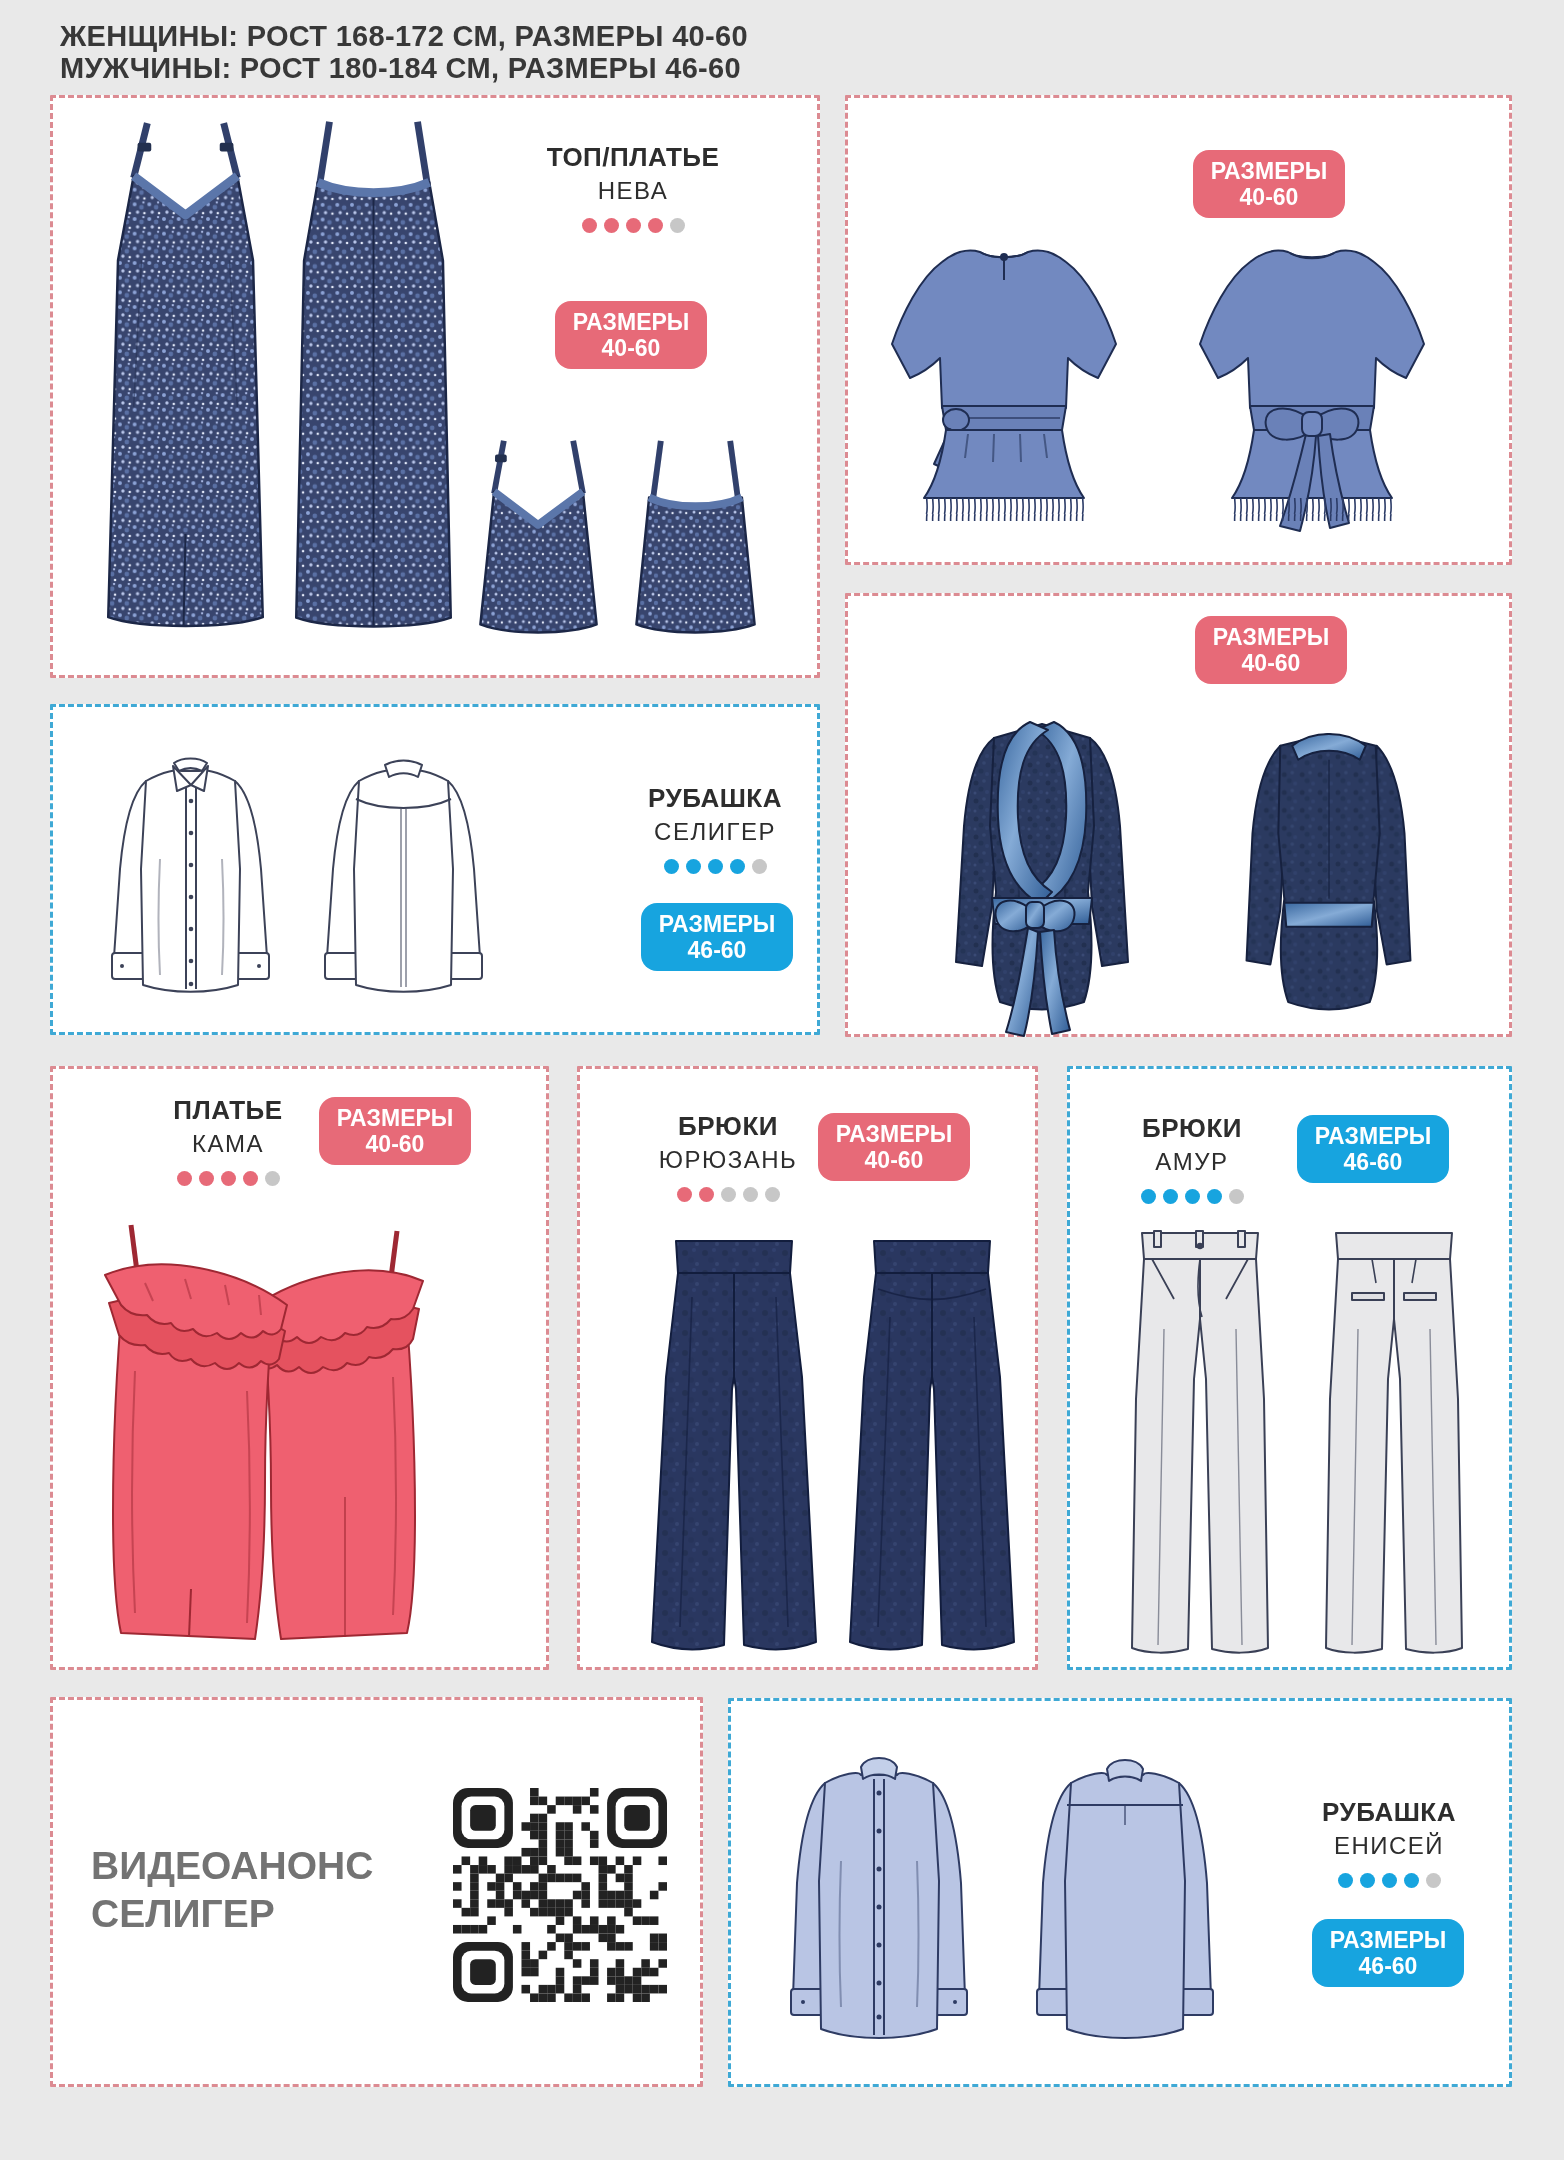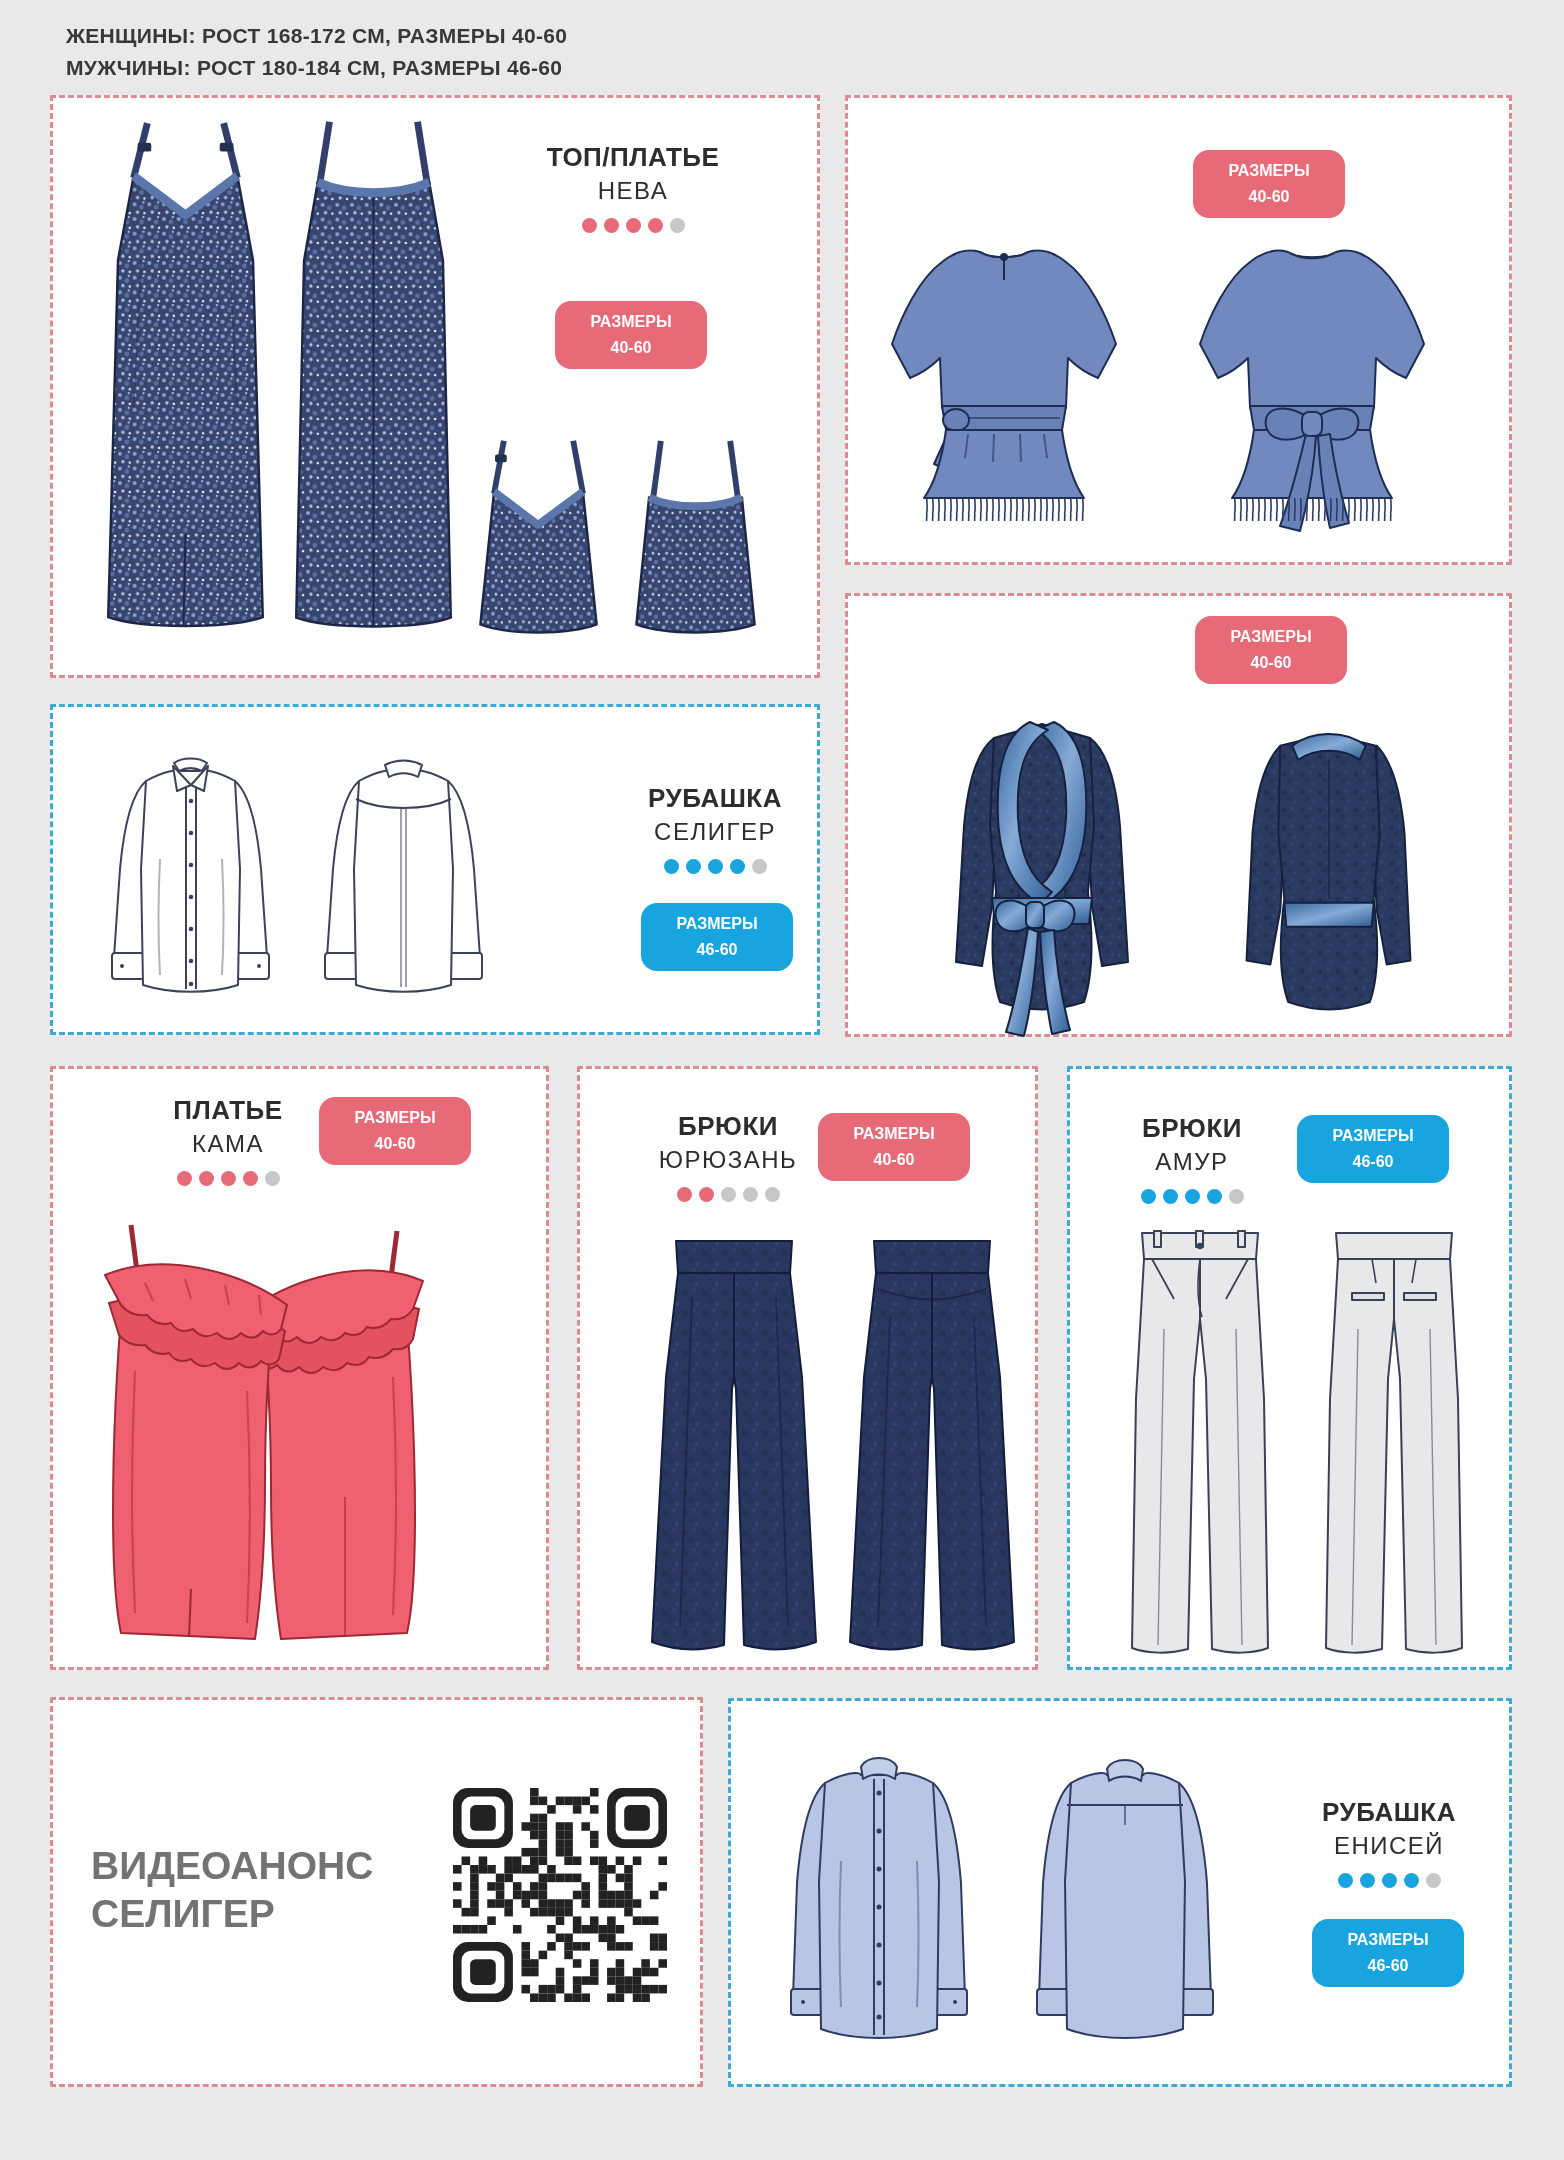--- a/index.html
+++ b/index.html
@@ -4,43 +4,43 @@
 <style>
   *{margin:0;padding:0;box-sizing:border-box}
   html,body{width:1564px;height:2160px}
   body{
     position:relative;
     background:var(--page-bg,#e9e9e9);
     font-family:"Liberation Sans",sans-serif;
     overflow:hidden;
   }
   .header{
-    position:absolute;left:66px;top:20px;
-    font-size:21px;font-weight:700;line-height:32px;
+    position:absolute;left:60px;top:20px;
+    font-size:29px;font-weight:700;line-height:32px;
     color:var(--text-dark,#383838);letter-spacing:.3px;
   }
   .card{
     position:absolute;
     background:var(--card-bg,#fff);
     border:3px dashed var(--women-border,#dc8b92);
     border-radius:1px;
     text-decoration:underline;
   }
   .card.men{border-color:var(--men-border,#3fa9d5)}
   .label-block{position:absolute;text-align:center}
   .cat{font-size:26px;font-weight:700;color:var(--title-dark,#2d2d2d);letter-spacing:.5px}
   .name{font-size:24px;color:var(--title-dark,#2d2d2d);letter-spacing:1.5px;margin-top:4px}
   .dots{display:flex;justify-content:center;gap:7px;margin-top:13px}
   .dot{width:15px;height:15px;border-radius:50%;background:var(--dot-off,#c7c7c7)}
   .card.women .dot.on{background:var(--women-accent,#e76a78)}
   .card.men .dot.on{background:var(--men-accent,#17a4df)}
   .badge{
     position:absolute;width:152px;
     color:#fff;text-align:center;font-weight:700;
-    font-size:16px;line-height:26px;
+    font-size:23px;line-height:26px;
     border-radius:16px;padding:8px 2px;
   }
   .card.women .badge{background:var(--women-accent,#e76a78)}
   .card.men .badge{background:var(--men-accent,#17a4df)}
   .fig{position:absolute}
   .video-text{
     position:absolute;text-align:left;
     font-size:39px;font-weight:700;line-height:48px;color:#737373;
   }
 </style>

